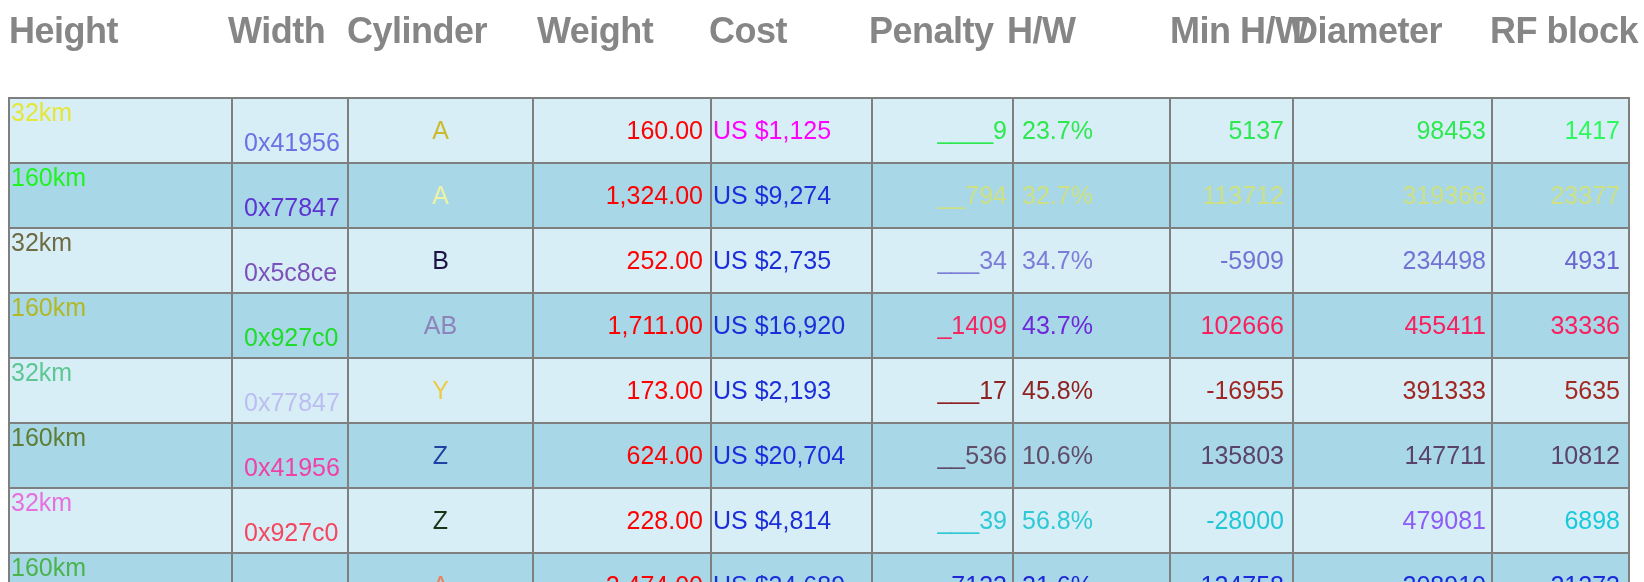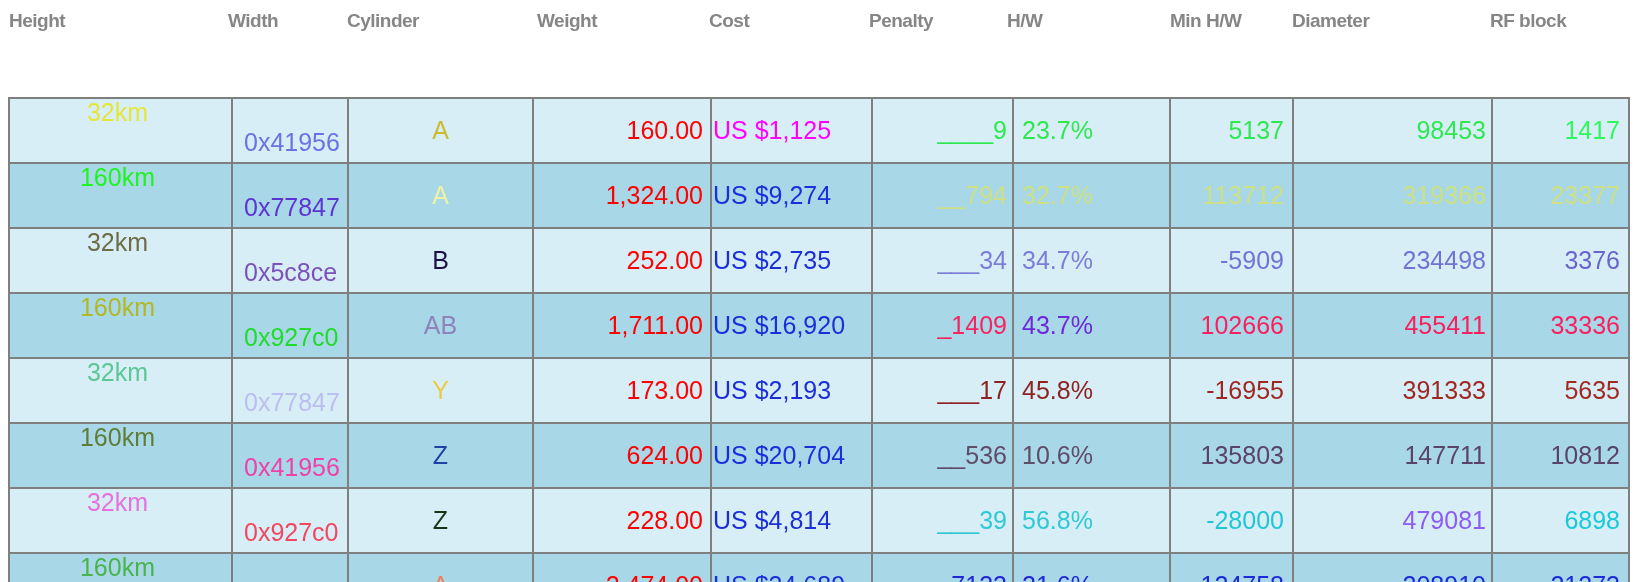--- a/index.html
+++ b/index.html
@@ -4,21 +4,21 @@
 <style>
   html,body{margin:0;padding:0;}
   body{
     width:1644px;height:582px;overflow:hidden;position:relative;
     background:#ffffff;
     font-family:"Liberation Sans", sans-serif;
   }
   
   .hdr{
     position:absolute;top:10px;
-    font-size:19px;font-weight:bold;color:#868686;
+    font-size:36px;font-weight:bold;color:#868686;
     letter-spacing:-0.5px;white-space:nowrap;
   }
   .hdr-0{left:9px}
   .hdr-1{left:228px}
   .hdr-2{left:347px}
   .hdr-3{left:537px}
   .hdr-4{left:709px}
   .hdr-5{left:869px}
   .hdr-6{left:1007px}
   .hdr-7{left:1170px}
@@ -35,21 +35,21 @@
     font-size:25px;
     overflow:hidden;white-space:nowrap;
     vertical-align:middle;
   }
   tr.light td{background:#d8eef6;}
   tr.dark td{background:#a8d7e8;}
   col.c0{width:223px} col.c1{width:116px} col.c2{width:185px}
   col.c3{width:178px} col.c4{width:161px} col.c5{width:141px}
   col.c6{width:157px} col.c7{width:123px} col.c8{width:199px}
   col.c9{width:137px}
-  td.col-height{text-align:center;vertical-align:top;padding-right:7px;}
+  td.col-height{text-align:left;vertical-align:top;padding-right:7px;}
   td.col-height span{position:relative;top:-2px;line-height:1;}
   td.col-width{text-align:left;vertical-align:bottom;padding-left:11px;padding-bottom:5px;}
   td.col-cylinder{text-align:center;}
   td.col-weight{text-align:right;padding-right:7px;padding-left:16px;}
   td.col-cost{text-align:left;padding-right:7px;}
   td.col-penalty{text-align:right;padding-right:5px;}
   td.col-hw{text-align:left;padding-left:8px;}
   td.col-minhw{text-align:right;padding-right:8px;}
   td.col-diameter{text-align:right;padding-right:5px;}
   td.col-rfblock{text-align:right;padding-right:8px;}
@@ -111,21 +111,21 @@
       <tr class="light">
         <td class="col-height"><span style="color: rgb(110, 108, 70);">32km</span></td>
         <td class="col-width"><span style="color: rgb(123, 81, 186);">0x5c8ce</span></td>
         <td class="col-cylinder"><span style="color: rgb(28, 17, 69);">B</span></td>
         <td class="col-weight"><span style="color: rgb(253, 2, 2);">252.00</span></td>
         <td class="col-cost"><span style="color: rgb(27, 46, 217);">US $2,735</span></td>
         <td class="col-penalty"><span style="color: rgb(123, 125, 215);">___34</span></td>
         <td class="col-hw"><span style="color: rgb(123, 125, 215);">34.7%</span></td>
         <td class="col-minhw"><span style="color: rgb(113, 115, 212);">-5909</span></td>
         <td class="col-diameter"><span style="color: rgb(113, 115, 212);">234498</span></td>
-        <td class="col-rfblock"><span style="color: rgb(106, 100, 207);">3376</span></td>
+        <td class="col-rfblock"><span style="color: rgb(106, 100, 207);">4931</span></td>
       </tr>
       <tr class="dark">
         <td class="col-height"><span style="color: rgb(178, 184, 35);">160km</span></td>
         <td class="col-width"><span style="color: rgb(32, 220, 42);">0x927c0</span></td>
         <td class="col-cylinder"><span style="color: rgb(141, 132, 186);">AB</span></td>
         <td class="col-weight"><span style="color: rgb(253, 2, 2);">1,711.00</span></td>
         <td class="col-cost"><span style="color: rgb(27, 46, 217);">US $16,920</span></td>
         <td class="col-penalty"><span style="color: rgb(245, 36, 99);">_1409</span></td>
         <td class="col-hw"><span style="color: #6d28d9;">43.7%</span></td>
         <td class="col-minhw"><span style="color: rgb(248, 32, 94);">102666</span></td>

